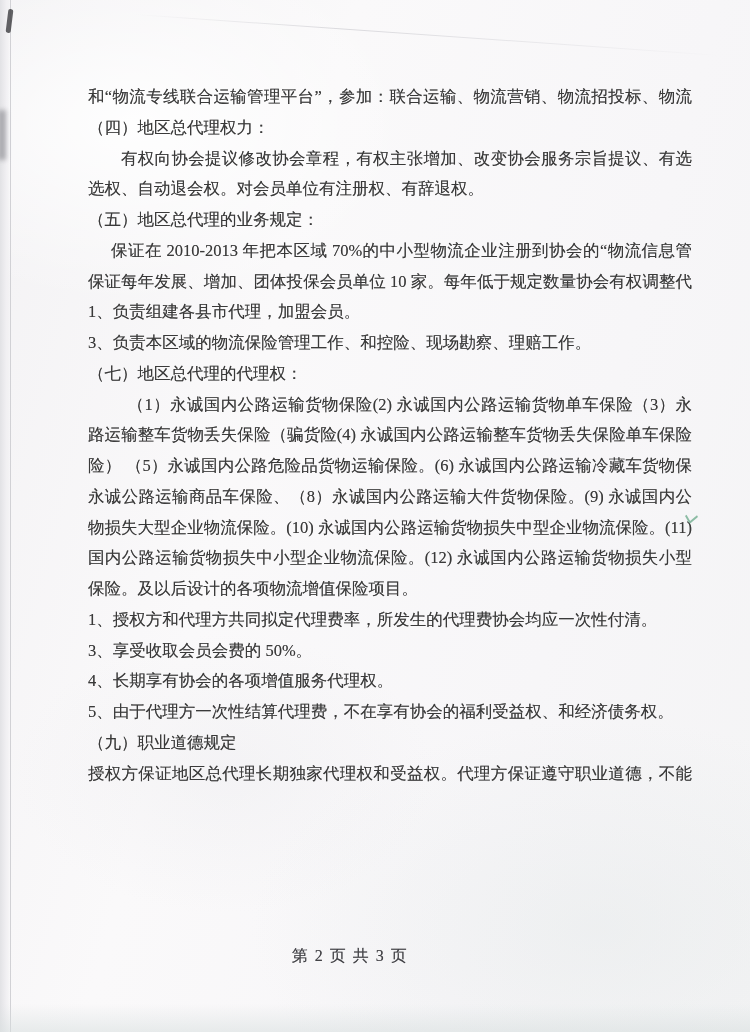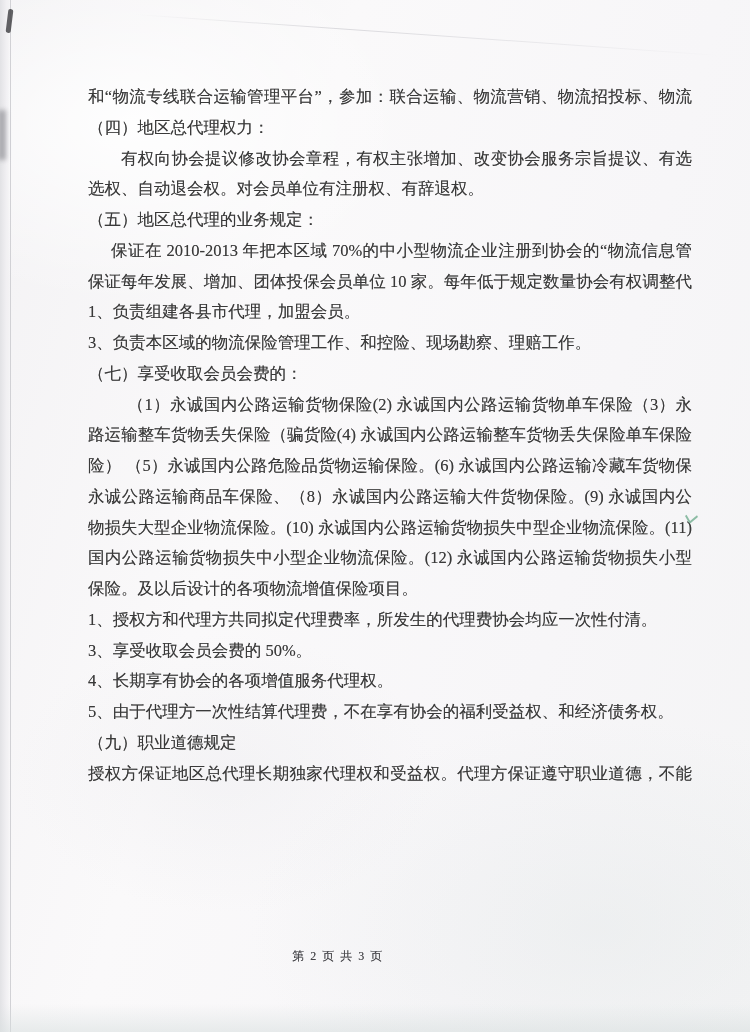--- a/index.html
+++ b/index.html
@@ -80,24 +80,24 @@
     overflow: hidden;
     white-space: nowrap;
   }
   .line.fill {
     white-space: normal;
     text-align: justify;
     text-align-last: justify;
   }
   .footer {
     position: absolute;
-    left: 76px; top: 948px;
+    left: 88px; top: 948px;
     width: 524px;
     text-align: center;
-    font-size: 12px;
+    font-size: 16px;
     line-height: 16px;
     letter-spacing: 1.5px;
     color: #424246;
     text-shadow: 0 0 0.5px rgba(60,60,66,0.5);
   }
 </style>
 </head>
 <body>
 
 <div class="scan">
@@ -110,21 +110,21 @@
   <div class="textblock">
       <div class="line fill">和“物流专线联合运输管理平台”，参加：联合运输、物流营销、物流招投标、物流办公自动</div>
       <div class="line">（四）地区总代理权力：</div>
       <div class="line fill" style="padding-left: 2em;">有权向协会提议修改协会章程，有权主张增加、改变协会服务宗旨提议、有选举权、当</div>
       <div class="line">选权、自动退会权。对会员单位有注册权、有辞退权。</div>
       <div class="line">（五）地区总代理的业务规定：</div>
       <div class="line fill" style="padding-left: 1.4em;">保证在 2010-2013 年把本区域 70%的中小型物流企业注册到协会的“物流信息管理网”。</div>
       <div class="line fill">保证每年发展、增加、团体投保会员单位 10 家。每年低于规定数量协会有权调整代理权。</div>
       <div class="line">1、负责组建各县市代理，加盟会员。</div>
       <div class="line">3、负责本区域的物流保险管理工作、和控险、现场勘察、理赔工作。</div>
-      <div class="line">（七）享受收取会员会费的：</div>
+      <div class="line">（七）地区总代理的代理权：</div>
       <div class="line fill" style="padding-left: 2.4em;">（1）永诚国内公路运输货物保险(2) 永诚国内公路运输货物单车保险（3）永诚国内公</div>
       <div class="line fill">路运输整车货物丢失保险（骗货险(4) 永诚国内公路运输整车货物丢失保险单车保险（骗货</div>
       <div class="line fill">险） （5）永诚国内公路危险品货物运输保险。(6) 永诚国内公路运输冷藏车货物保险（7）</div>
       <div class="line fill">永诚公路运输商品车保险、（8）永诚国内公路运输大件货物保险。(9) 永诚国内公路运输货</div>
       <div class="line fill">物损失大型企业物流保险。(10) 永诚国内公路运输货物损失中型企业物流保险。(11) 永诚</div>
       <div class="line fill">国内公路运输货物损失中小型企业物流保险。(12) 永诚国内公路运输货物损失小型企业物流</div>
       <div class="line">保险。及以后设计的各项物流增值保险项目。</div>
       <div class="line">1、授权方和代理方共同拟定代理费率，所发生的代理费协会均应一次性付清。</div>
       <div class="line">3、享受收取会员会费的 50%。</div>
       <div class="line">4、长期享有协会的各项增值服务代理权。</div>

